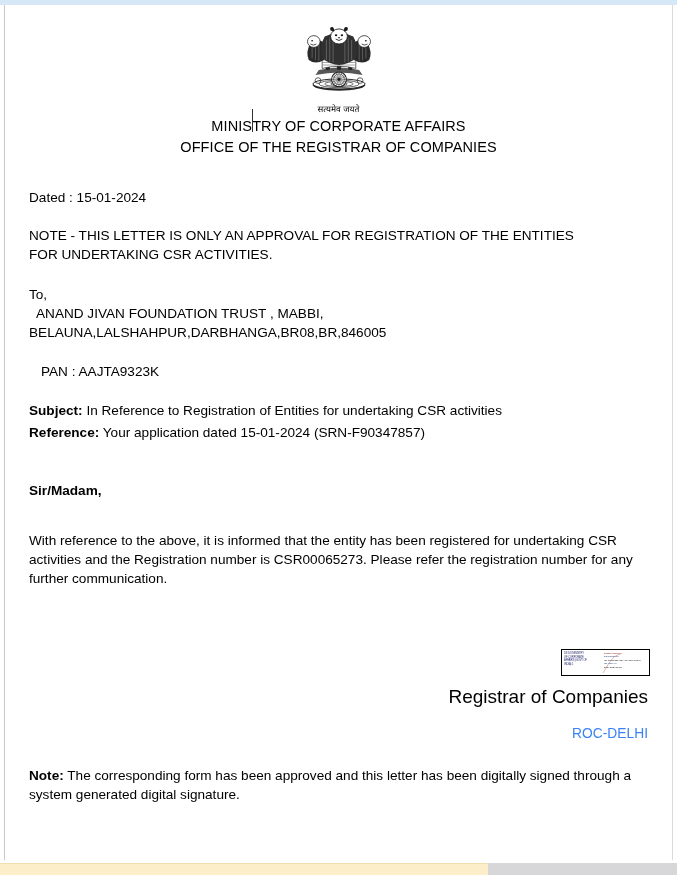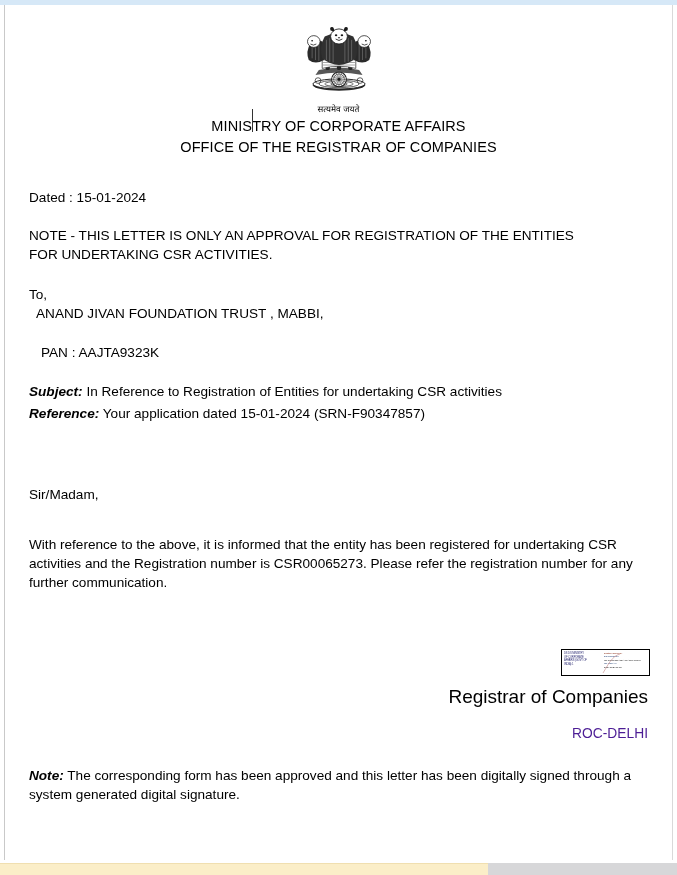--- a/index.html
+++ b/index.html
@@ -115,24 +115,24 @@
 
   .blk { margin: 0 0 0 0; }
 
   .dated      { margin-top: 0px; }
   .note-caps  { margin-top: 19px; max-width: 570px; }
   .to-blk     { margin-top: 21px; }
   .to-indent  { padding-left: 7px; }
   .pan        { margin-top: 20px; margin-left: 12px; }
   .subject    { margin-top: 20px; }
   .reference  { margin-top: 3px; }
-  .salutation { margin-top: 62px; }
+  .salutation { margin-top: 39px; font-weight: bold; }
   .para-main  { margin-top: 31px; max-width: 632px; }
 
-  b, .b { font-weight: bold; font-style: italic; }
+  b, .b { font-weight: bold; }
 
   
   .sig-box {
     position: absolute;
     left: 556px;
     top: 644px;
     width: 89px;
     height: 27px;
     border: 1px solid #000000;
     background: #ffffff;
@@ -188,21 +188,21 @@
     top: 681px;
     font-size: 19px;
     color: #000000;
     text-align: right;
   }
   .sig-office {
     position: absolute;
     right: 24px;
     top: 721px;
     font-size: 13.8px;
-    color: #4c1d95;
+    color: #3b82f6;
     text-align: right;
   }
   .final-note {
     position: absolute;
     left: 24px;
     top: 761px;
     width: 625px;
     font-size: 13.6px;
     line-height: 19px;
     color: #000000;
@@ -308,20 +308,21 @@
 
       <div class="body-area">
 
         <div class="blk dated">Dated : 15-01-2024</div>
 
         <div class="blk note-caps">NOTE - THIS LETTER IS ONLY AN APPROVAL FOR REGISTRATION OF THE ENTITIES FOR UNDERTAKING CSR ACTIVITIES.</div>
 
         <div class="blk to-blk">
           <div>To,</div>
           <div class="to-indent">ANAND JIVAN FOUNDATION TRUST , MABBI,</div>
+          <div>BELAUNA,LALSHAHPUR,DARBHANGA,BR08,BR,846005</div>
         </div>
 
         <div class="blk pan">PAN : AAJTA9323K</div>
 
         <div class="blk subject"><span class="b">Subject:</span><span> In Reference to Registration of Entities for undertaking CSR activities</span></div>
 
         <div class="blk reference"><span class="b">Reference:</span><span> Your application dated 15-01-2024 (SRN-F90347857)</span></div>
 
         <div class="blk salutation">Sir/Madam,</div>
 

